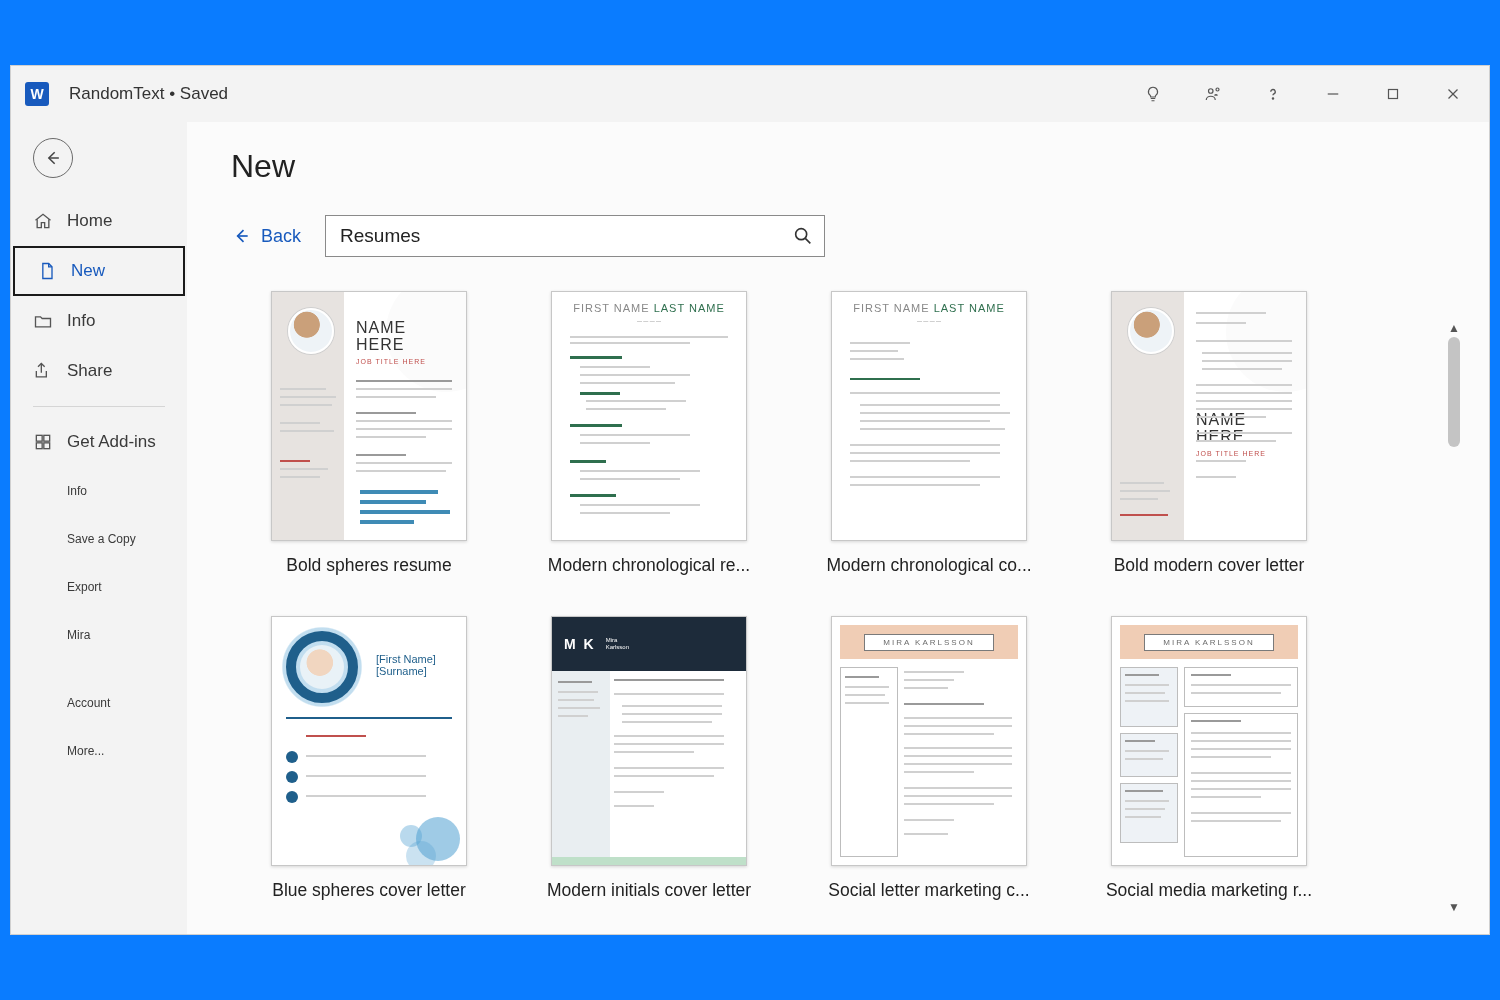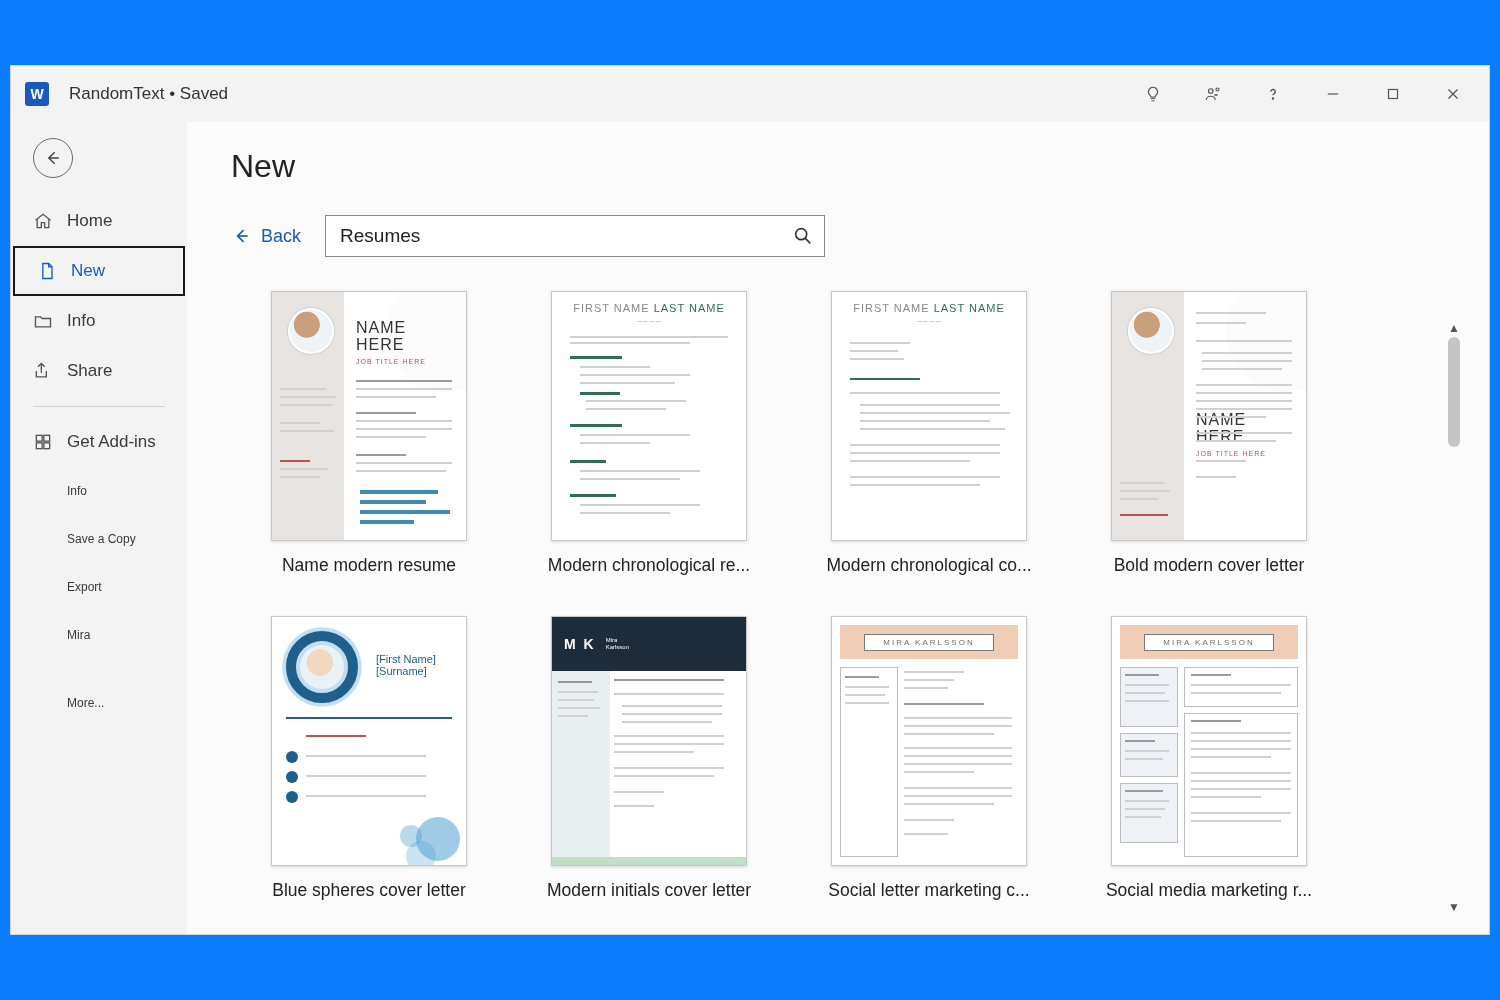--- a/index.html
+++ b/index.html
@@ -238,20 +238,23 @@
         </div>
       <div class="nav-sub">
           <span>Export</span>
         </div>
       <div class="nav-sub">
           <span>Mira</span>
         </div>
 
       <div style="height:20px"></div>
       <div class="nav-sub">
+          <span>Account</span>
+        </div>
+      <div class="nav-sub">
           <span>More...</span>
         </div>
     </div>
 
     <div class="main">
       <div class="page-title">New</div>
 
       <div class="search-row">
         <div class="back-link">
           <svg viewBox="0 0 24 24" fill="none" stroke="currentColor" stroke-width="2">
@@ -301,21 +304,21 @@
               <div class="gl" style="left:84px; width:70px; top:144px"></div>
               <div class="gl dk" style="left:84px; width:50px; top:162px"></div>
               <div class="gl" style="left:84px; width:96px; top:170px"></div>
               <div class="gl" style="left:84px; width:90px; top:178px"></div>
 
               <div class="tbar" style="left:88px; width:78px; top:198px"></div>
               <div class="tbar" style="left:88px; width:66px; top:208px"></div>
               <div class="tbar" style="left:88px; width:90px; top:218px"></div>
               <div class="tbar" style="left:88px; width:54px; top:228px"></div>
             </div>
-            <div class="tpl-label">Name modern resume</div>
+            <div class="tpl-label">Bold spheres resume</div>
           </div>
 
           <div class="tpl">
             <div class="thumb chron">
               <div class="hdr"><span class="fn">FIRST NAME</span> <span class="ln">LAST NAME</span></div>
               <div class="sub">— — — —</div>
               <div class="gl" style="left:18px; right:18px; top:44px"></div>
               <div class="gl" style="left:18px; width:120px; top:50px"></div>
               <div class="gl gr" style="left:18px; width:52px; top:64px"></div>
               <div class="gl" style="left:28px; width:70px; top:74px"></div>

